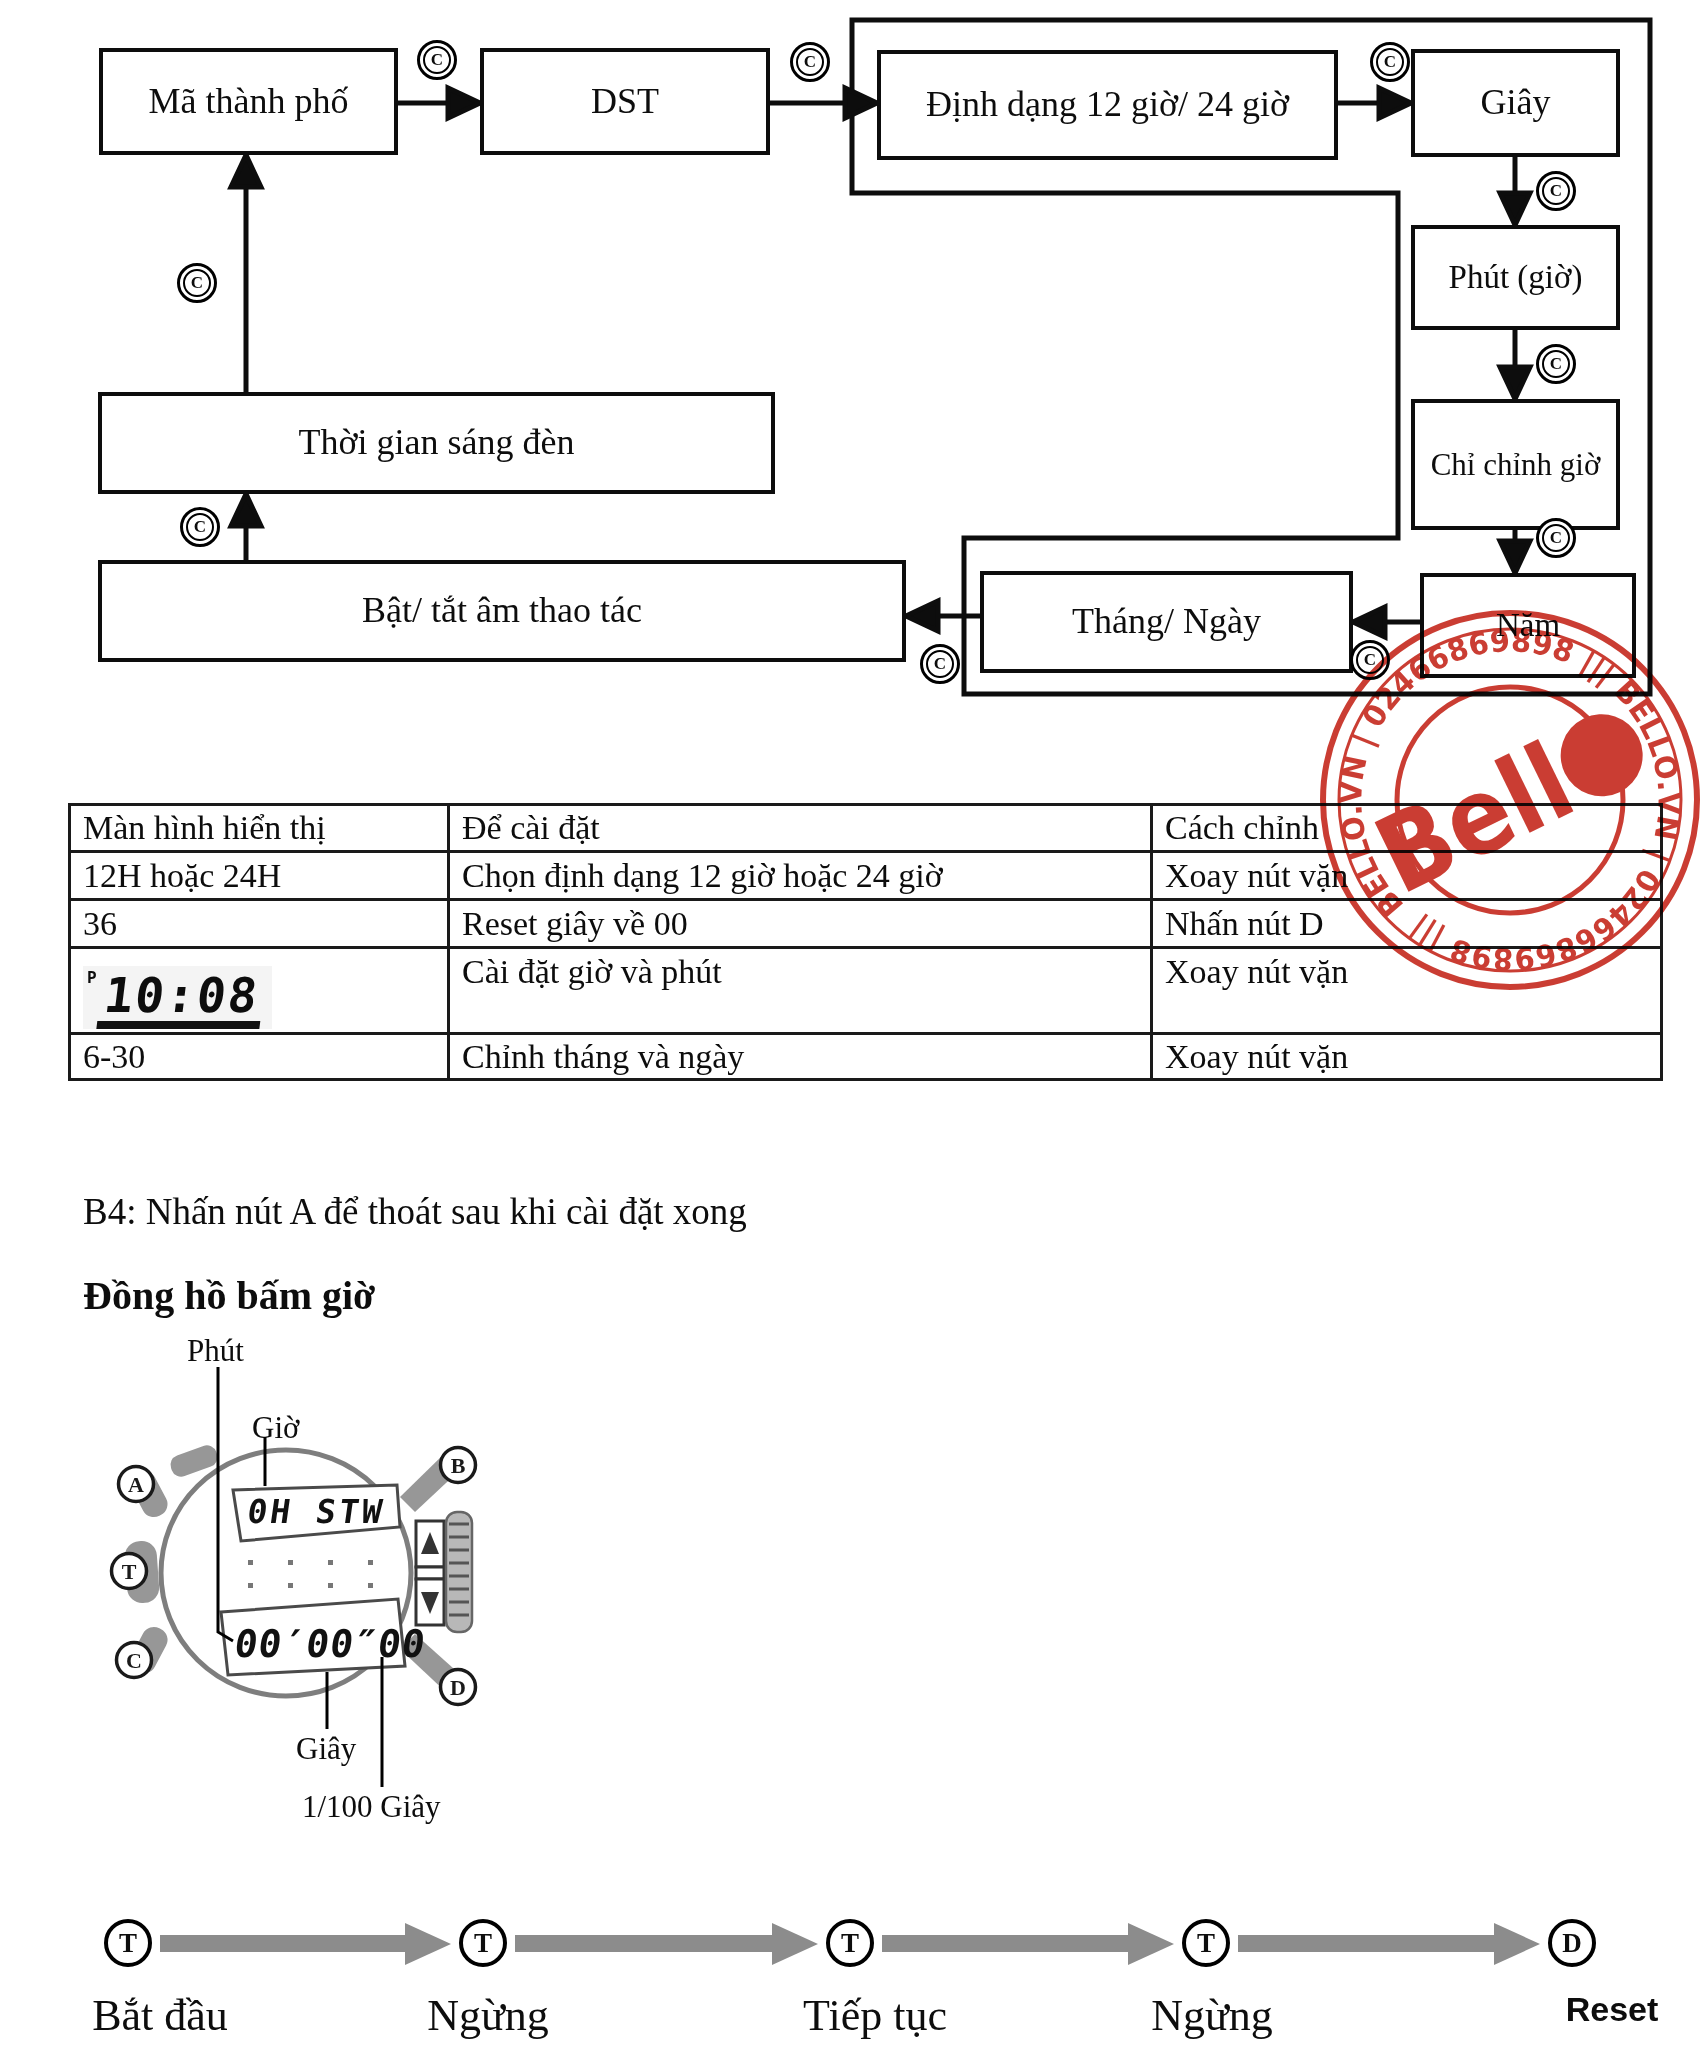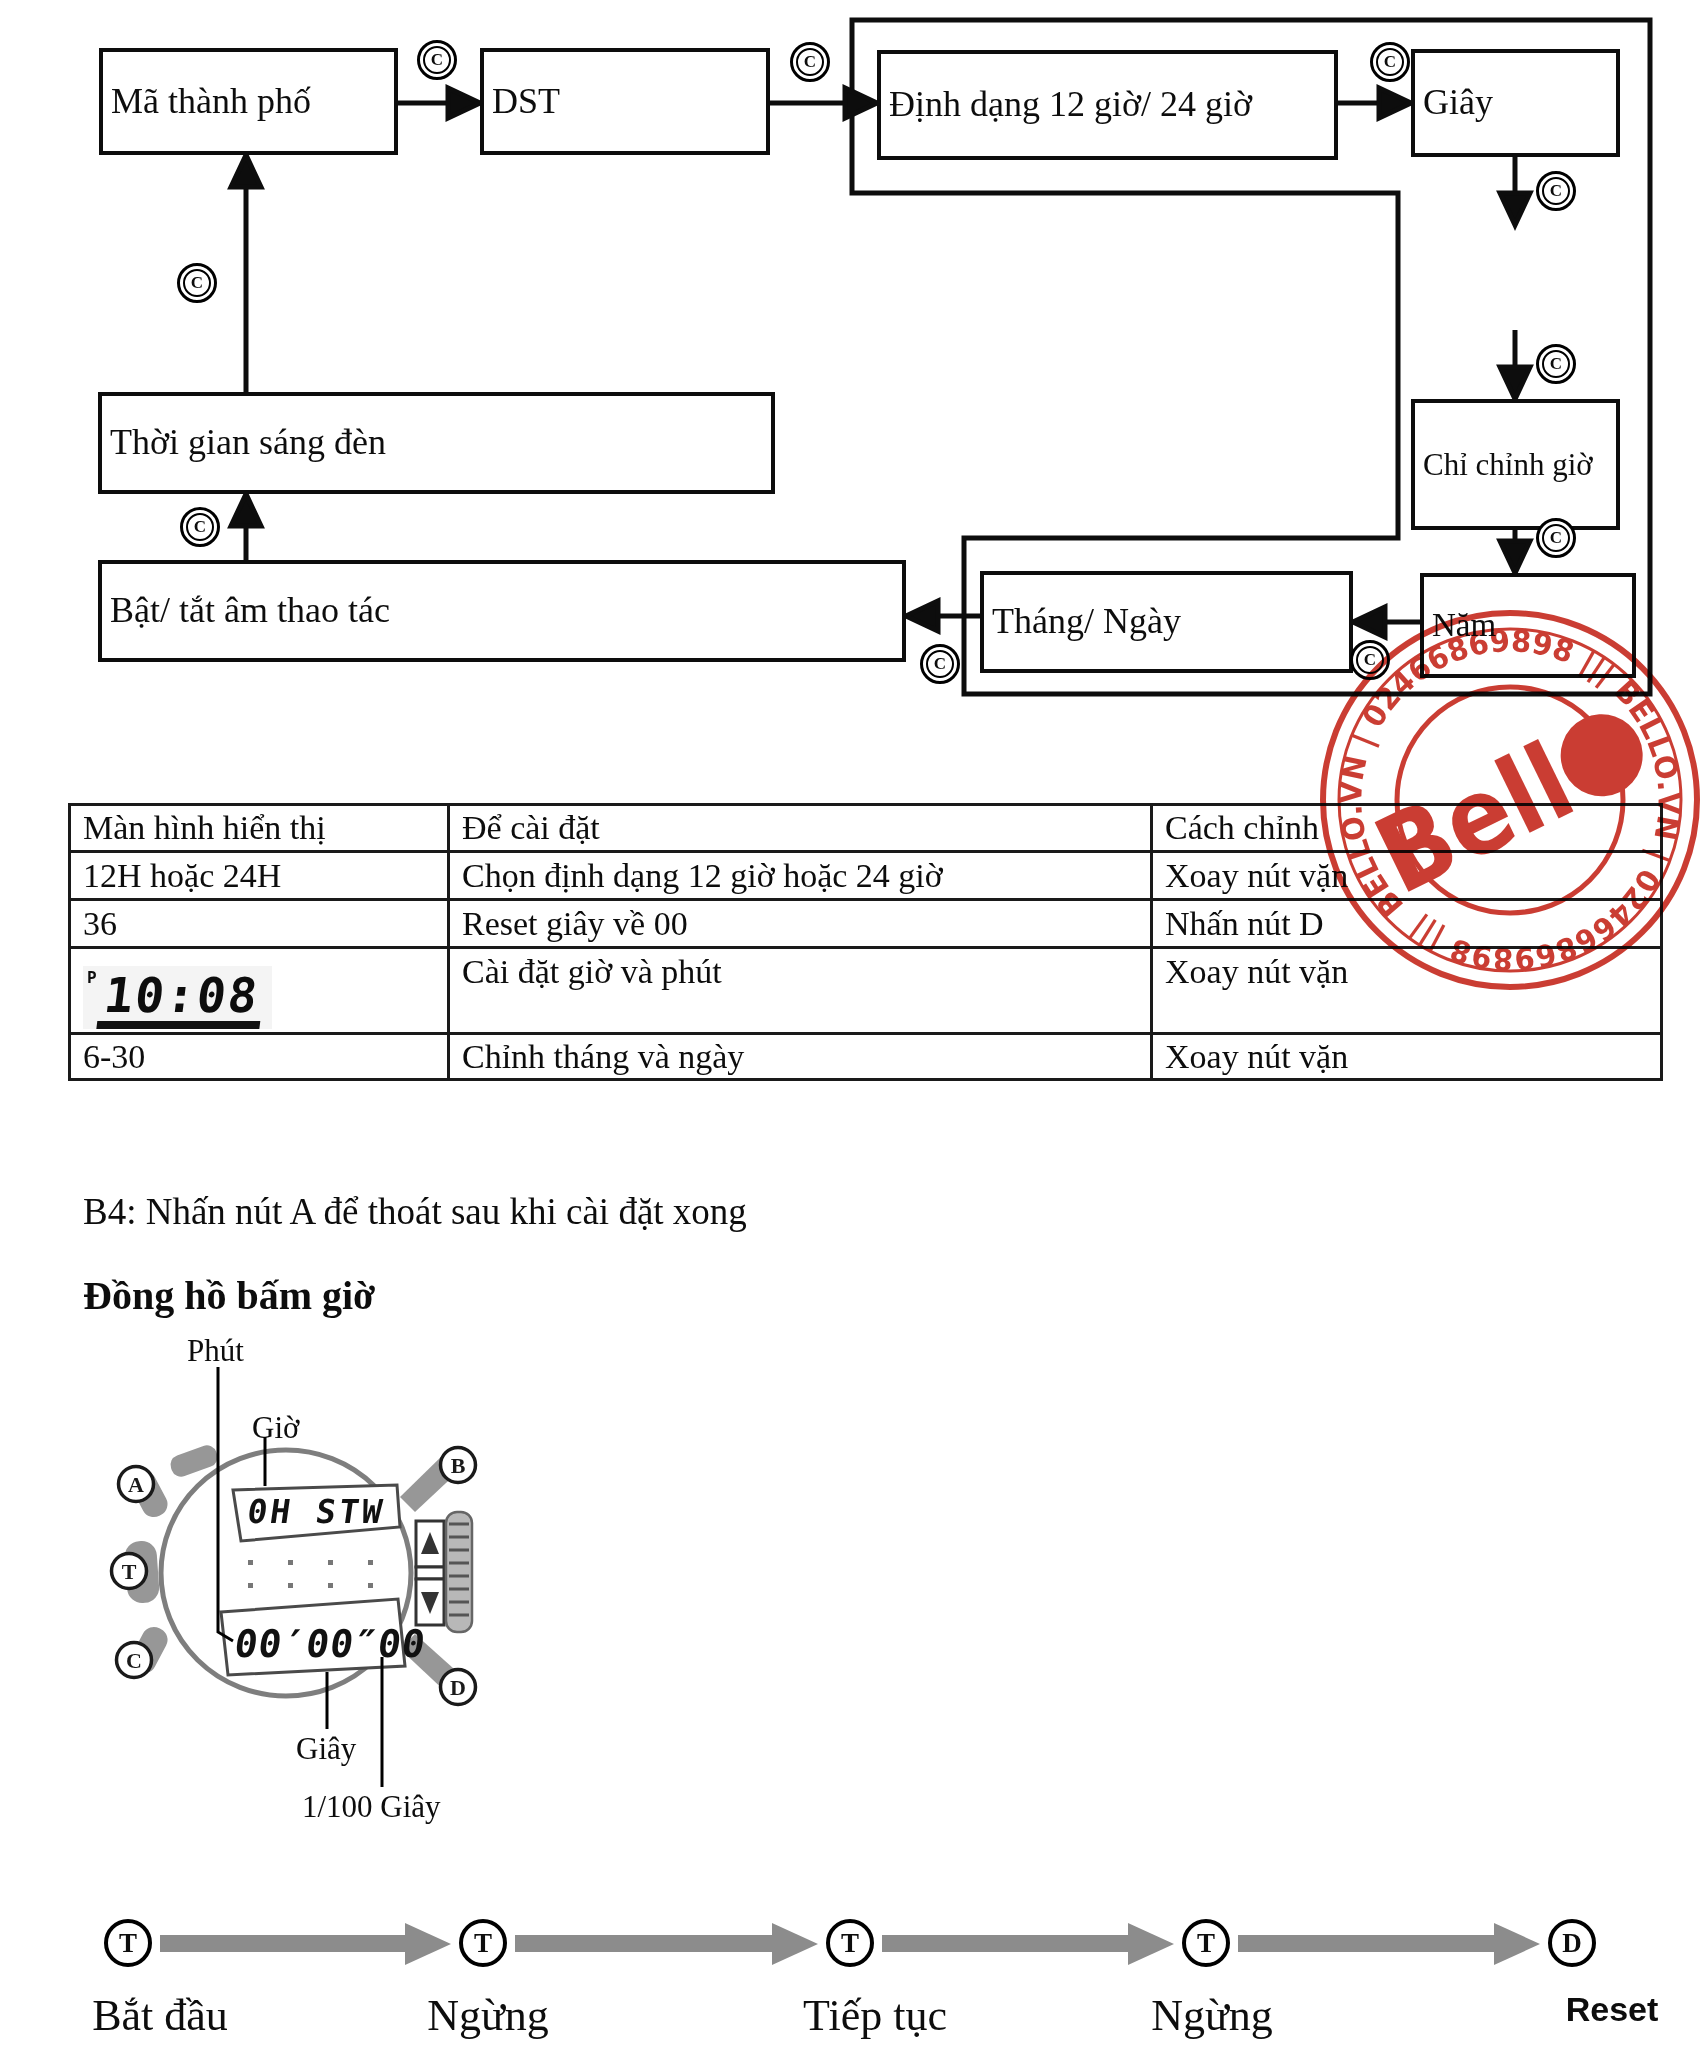--- a/index.html
+++ b/index.html
@@ -1,21 +1,21 @@
 <!DOCTYPE html>
 <html><head>
 <meta charset="utf-8">
 <style>
   html,body{margin:0;padding:0;background:#fff}
   .page{position:relative;width:1708px;height:2048px;background:#fff;overflow:hidden;
         font-family:"Liberation Serif","DejaVu Serif",serif;color:#0d0d0d}
   svg{position:absolute;overflow:visible}
   
   .fbox{position:absolute;box-sizing:border-box;border:4px solid #0d0d0d;background:#fff;
-        display:flex;align-items:center;text-align:center;
+        display:flex;align-items:center;justify-content:center;text-align:center;
         font-size:36px;line-height:1.15;padding:8px 8px;z-index:3}
   
   .cbadge{position:absolute;width:34px;height:34px;border:3px solid #000;border-radius:50%;
           background:#fff;display:flex;align-items:center;justify-content:center;z-index:4}
   .cinner{width:24px;height:24px;border:2px solid #000;border-radius:50%;
           font-weight:bold;font-size:17px;line-height:24px;text-align:center}
   .heading{position:absolute;font-size:37px;white-space:nowrap}
   .bold{font-weight:bold}
   
   table.settings{position:absolute;left:68px;top:803px;width:1592px;border-collapse:collapse;
@@ -77,20 +77,23 @@
     </div>
   <div class="fbox" style="left:480px;top:48px;width:290px;height:107px">
       <span>DST</span>
     </div>
   <div class="fbox" style="left:877px;top:50px;width:461px;height:110px">
       <span>Định dạng 12 giờ/ 24 giờ</span>
     </div>
   <div class="fbox" style="left:1411px;top:49px;width:209px;height:108px">
       <span>Giây</span>
     </div>
+  <div class="fbox" style="left:1411px;top:225px;width:209px;height:105px;font-size:33px">
+      <span>Phút (giờ)</span>
+    </div>
   <div class="fbox" style="left:1411px;top:399px;width:209px;height:131px;font-size:31px">
       <span>Chỉ chỉnh giờ</span>
     </div>
   <div class="fbox" style="left:1420px;top:573px;width:216px;height:105px;font-size:33px">
       <span>Năm</span>
     </div>
   <div class="fbox" style="left:980px;top:571px;width:373px;height:102px">
       <span>Tháng/ Ngày</span>
     </div>
   <div class="fbox" style="left:98px;top:560px;width:808px;height:102px">

